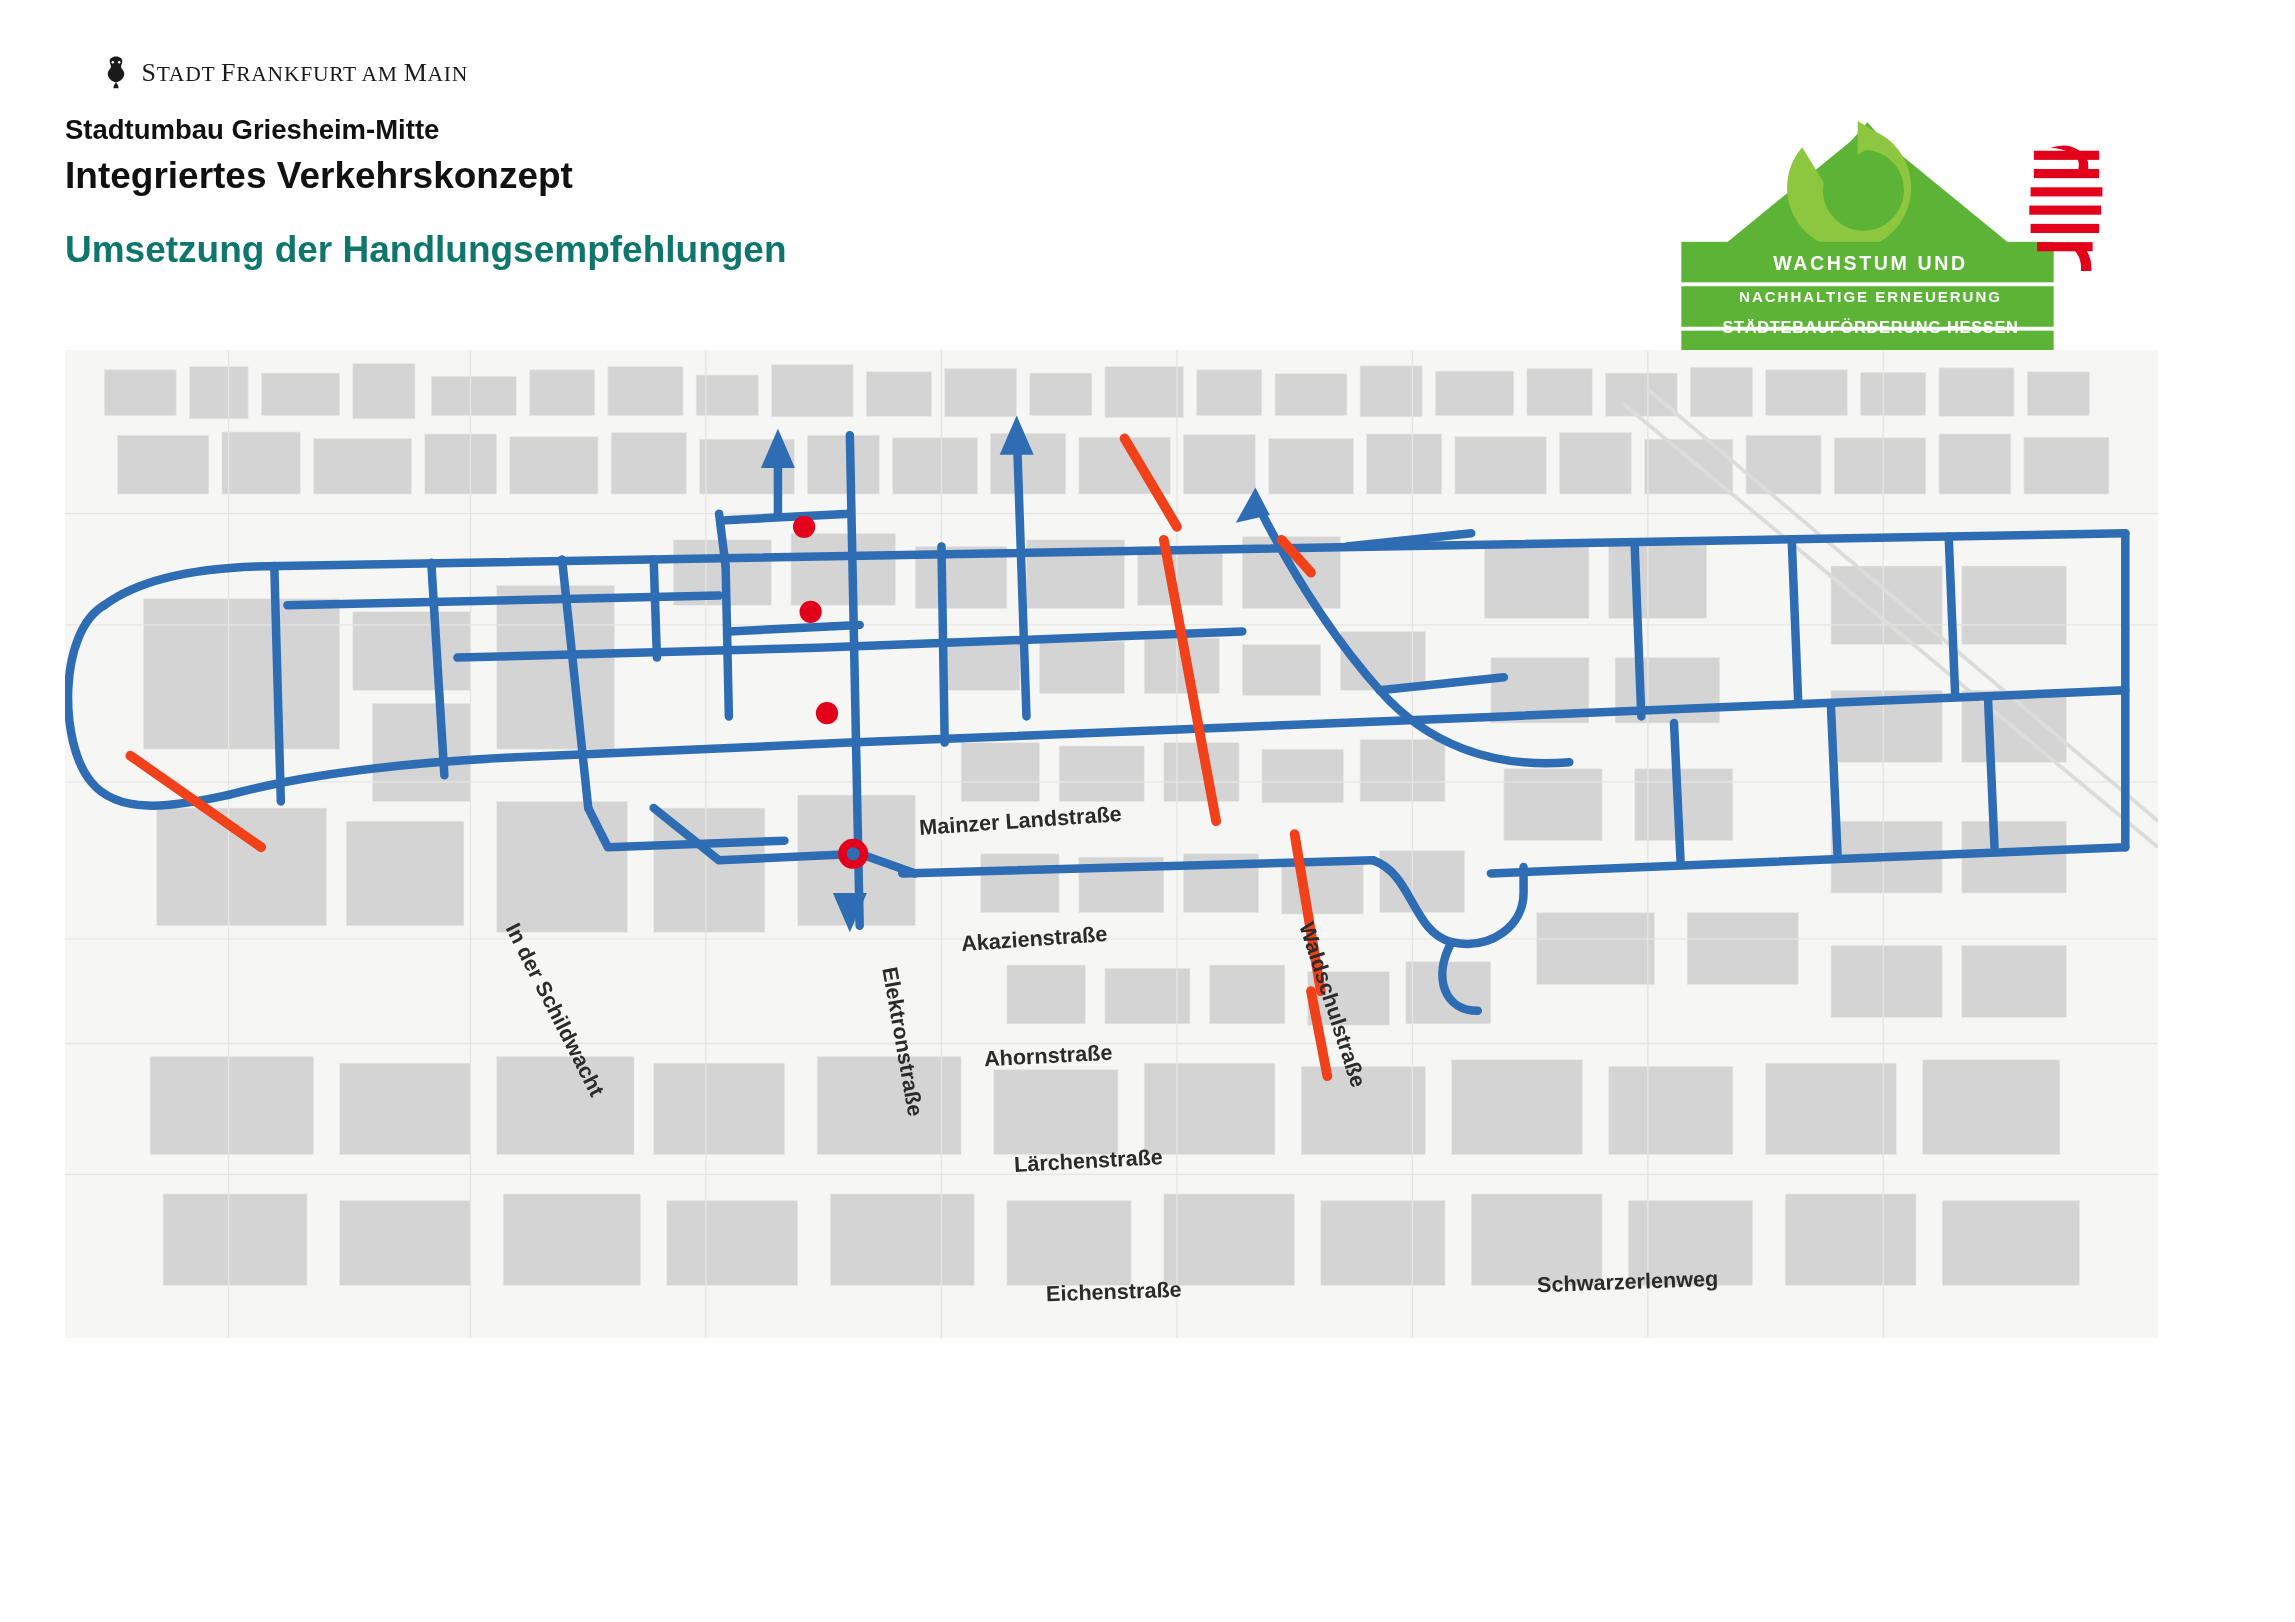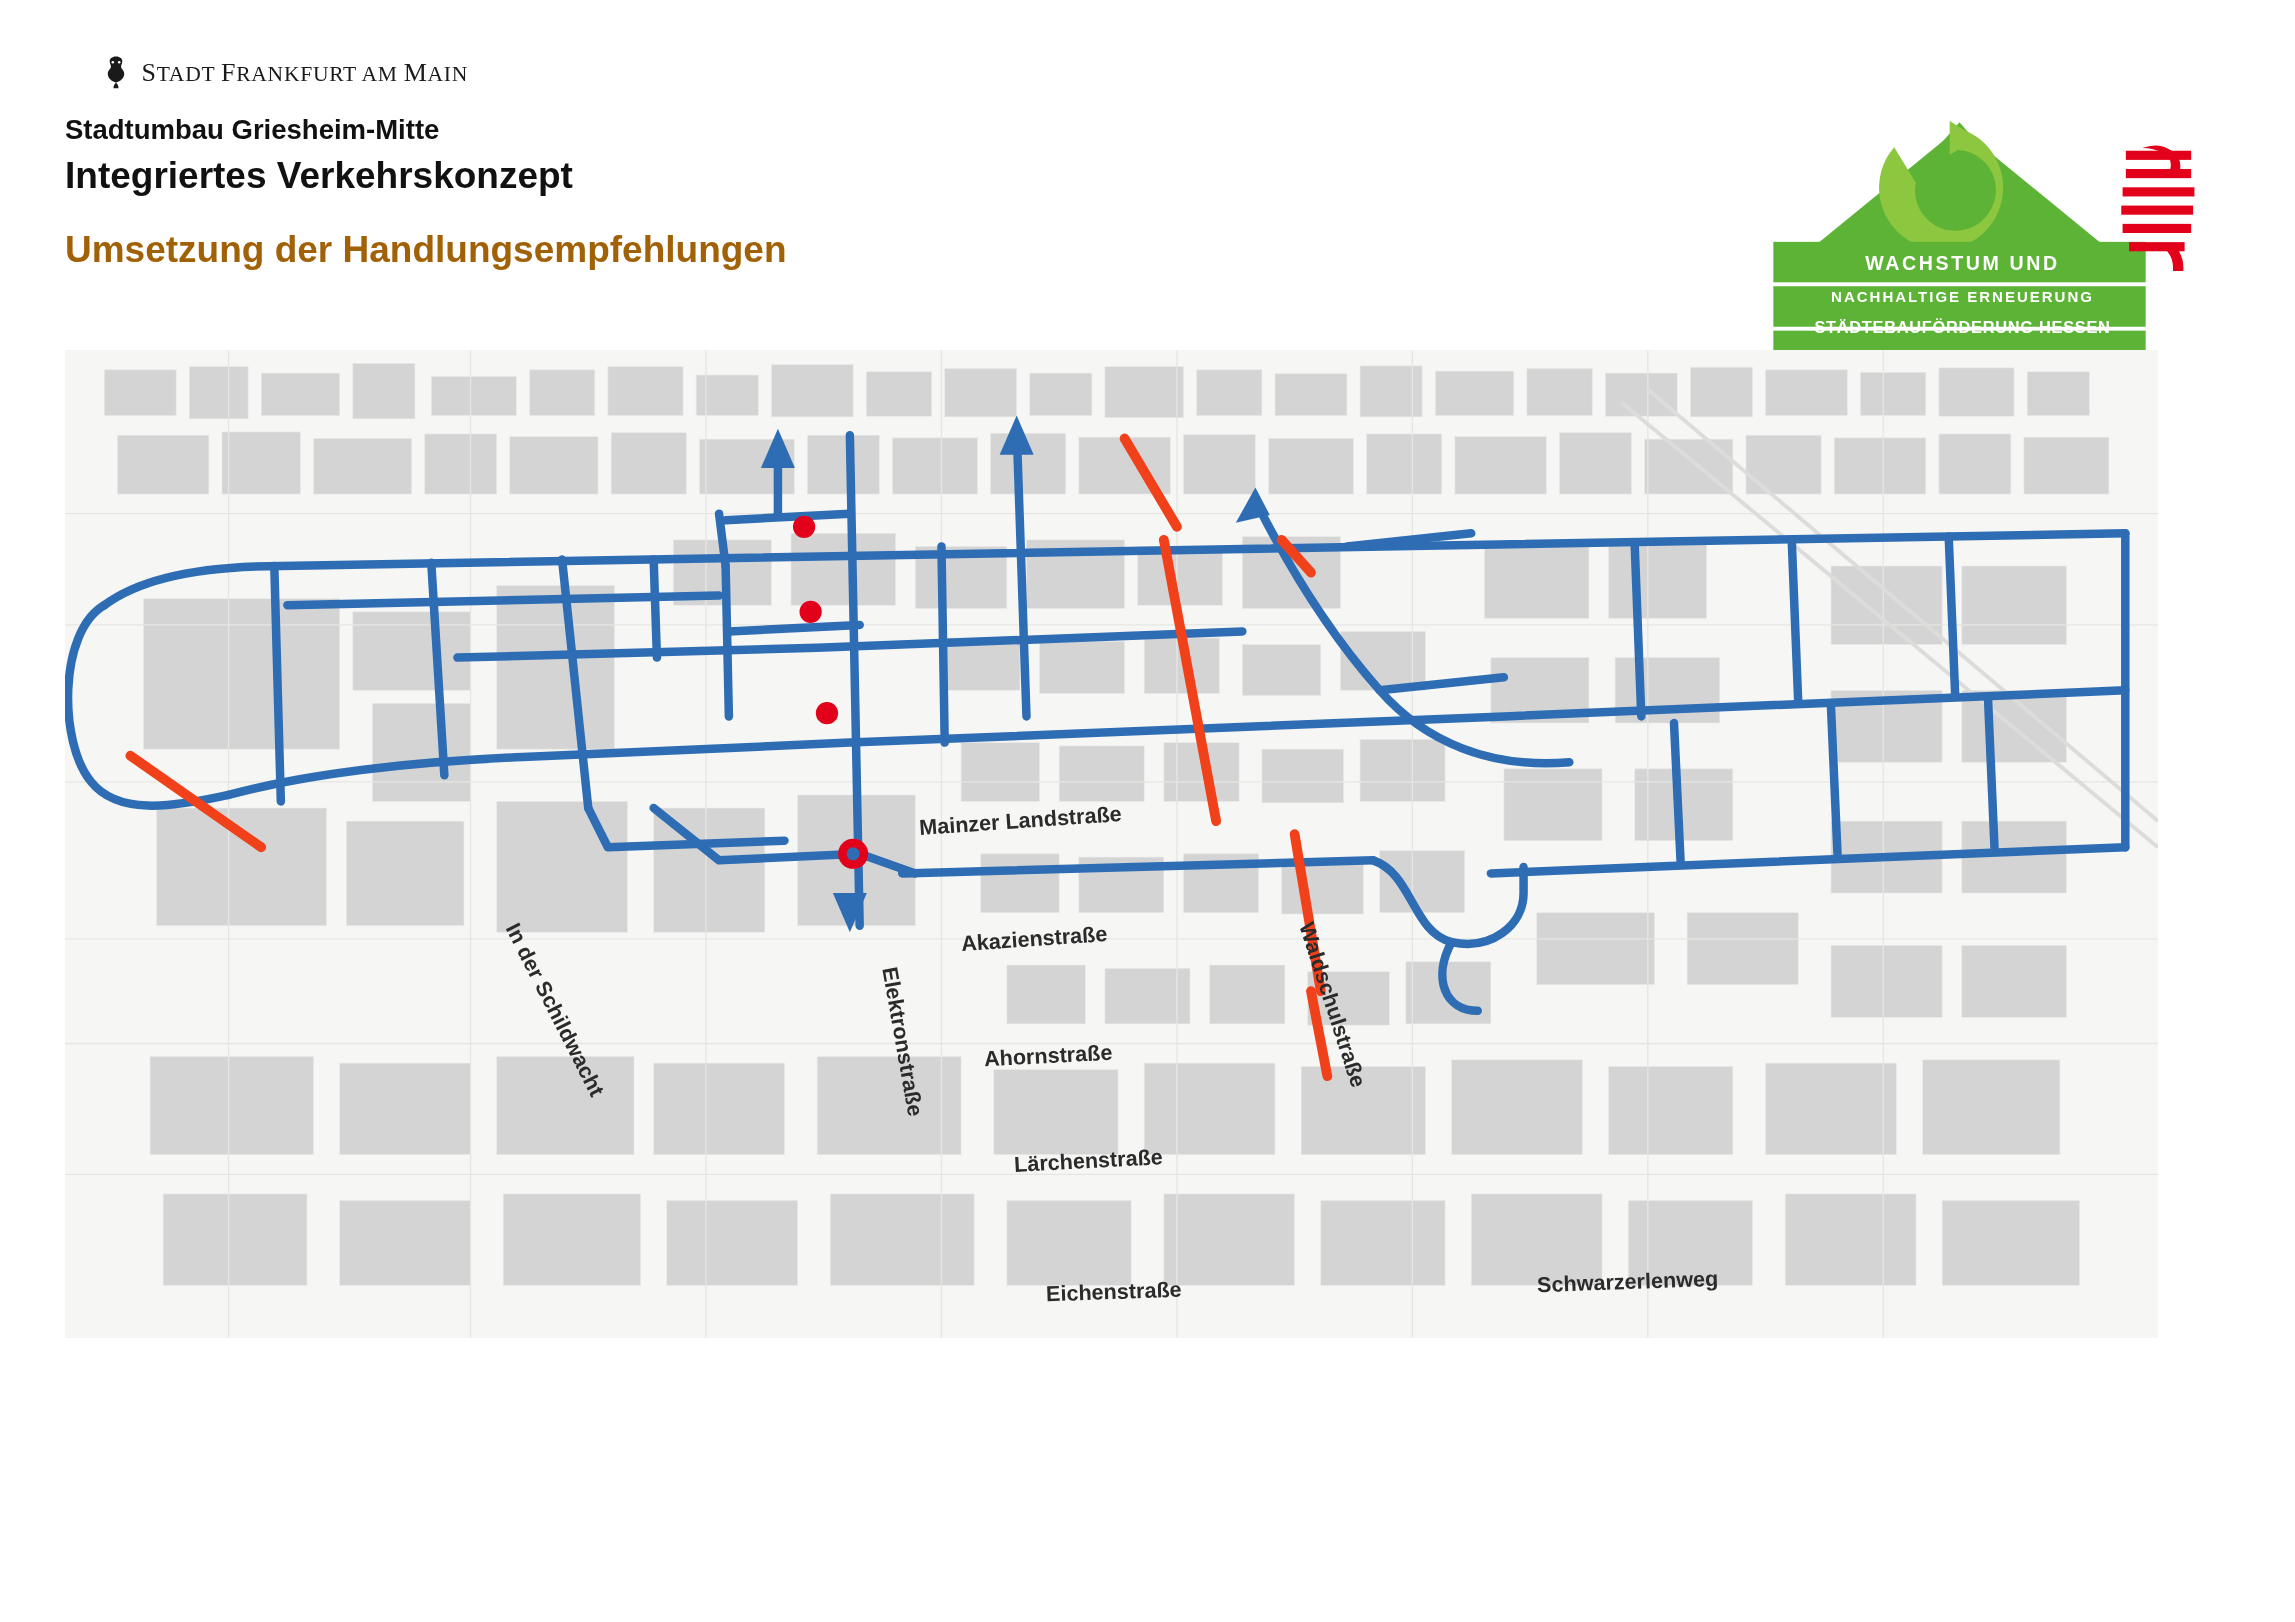--- a/index.html
+++ b/index.html
@@ -7,24 +7,24 @@
 
   
   #city-logo{position:absolute;left:97px;top:53px;width:419px;height:39px;display:flex;align-items:center;}
   #city-logo .crest{width:38px;height:38px;margin-right:6.5px;}
   #city-logo .cityname{font-family:"Liberation Serif",serif;font-size:21.6px;letter-spacing:0.7px;color:#1a1a1a;white-space:nowrap;}
   #city-logo .cityname .big{font-size:26px;}
 
   #title-block{position:absolute;left:65px;top:114px;width:1439px;}
   #title-block .line1{font-size:27.5px;font-weight:bold;color:#111;margin-bottom:9px;}
   #title-block .line2{font-size:37px;font-weight:bold;color:#111;margin-bottom:32px;}
-  #title-block .line3{font-size:37px;font-weight:bold;color:#a16207;}
-
-  
-  #program-badge{position:absolute;left:1763px;top:121px;width:458px;height:265px;}
+  #title-block .line3{font-size:37px;font-weight:bold;color:#0f766e;}
+
+  
+  #program-badge{position:absolute;left:1671px;top:121px;width:458px;height:265px;}
   .badge-green{position:absolute;left:0;top:0;width:393px;height:258px;}
   .badge-text{position:absolute;left:13px;top:131px;width:373px;text-align:center;color:#fff;font-weight:bold;}
   .badge-text .l1{font-size:19.6px;letter-spacing:2.6px;}
   .badge-text .l2{font-size:15px;letter-spacing:2px;margin-top:13px;}
   .badge-text .l3{font-size:16.4px;letter-spacing:0.7px;margin-top:13px;text-align:center;}
   #badge-lion{position:absolute;left:340px;top:23px;width:111px;height:131px;}
 
   
   #map{position:absolute;left:65px;top:350px;width:2093px;height:988px;background:#f4f4f2;overflow:hidden;}
   #map svg{display:block;}

